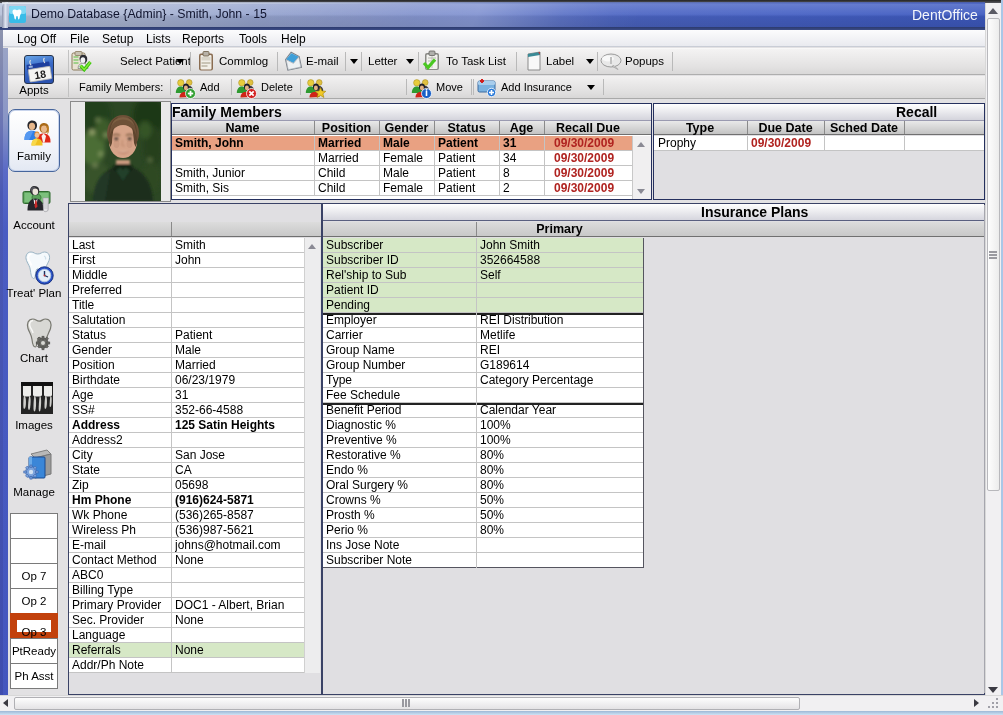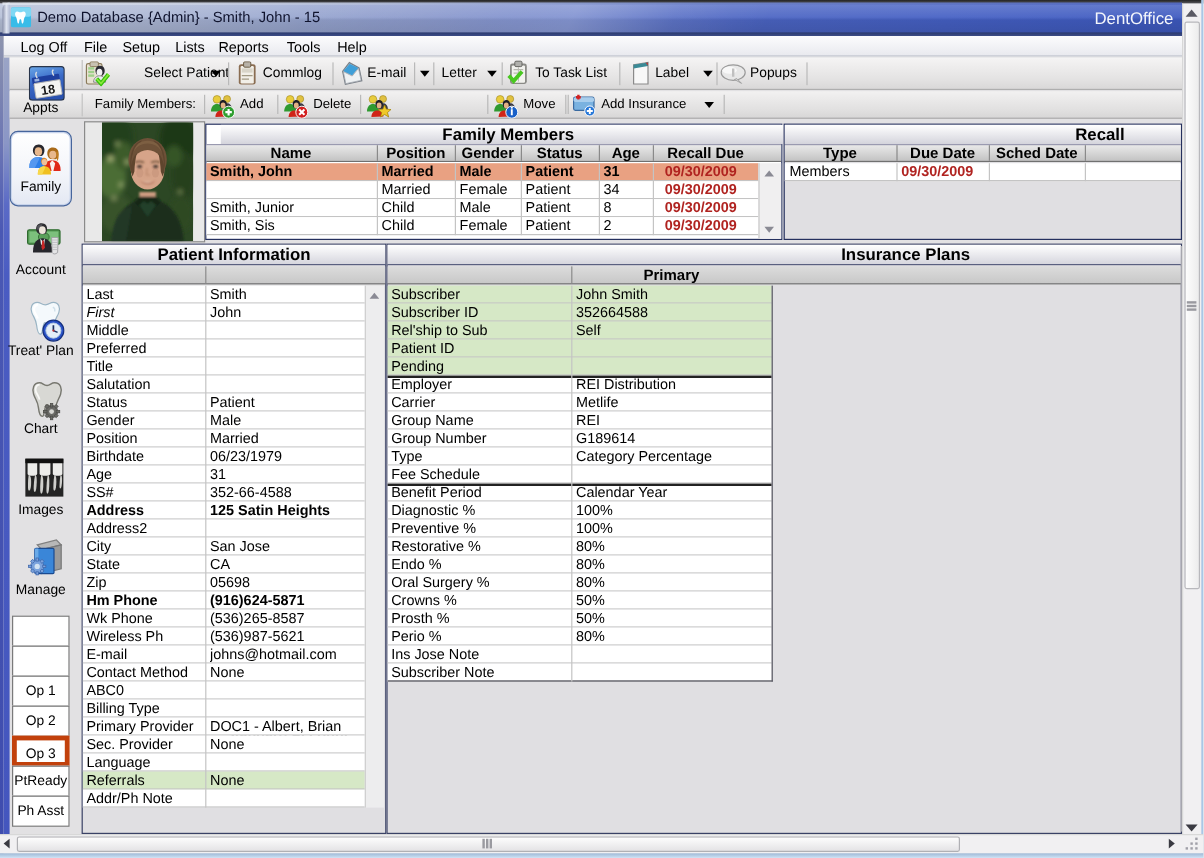--- a/index.html
+++ b/index.html
@@ -288,23 +288,23 @@
 <rect x="3" y="18.6" width="2.4" height="2.4" transform="rotate(-45 4.2 19.8)"></rect>
 <rect x="10.8" y="26.6" width="2.4" height="2.4" transform="rotate(-45 12 27.8)"></rect>
 <rect x="10.8" y="18.6" width="2.4" height="2.4" transform="rotate(45 12 19.8)"></rect>
 <rect x="3" y="26.6" width="2.4" height="2.4" transform="rotate(45 4.2 27.8)"></rect>
 </g>
 <circle cx="8" cy="24" r="2.2" fill="#d2e2f2"></circle>
 </svg>
 <div class="sblab" style="top:486px;">Manage</div>
 <div style="position:absolute;left:10px;top:513px;width:48px;height:26px;background:#fff;border:1px solid #7a7a7a;font-size:11.5px;line-height:25px;text-align:center;color:#000;"></div>
 <div style="position:absolute;left:10px;top:538px;width:48px;height:26px;background:#fff;border:1px solid #7a7a7a;font-size:11.5px;line-height:25px;text-align:center;color:#000;"></div>
-<div style="position:absolute;left:10px;top:563px;width:48px;height:26px;background:#fff;border:1px solid #7a7a7a;font-size:11.5px;line-height:25px;text-align:center;color:#000;">Op 1</div>
+<div style="position:absolute;left:10px;top:563px;width:48px;height:26px;background:#fff;border:1px solid #7a7a7a;font-size:11.5px;line-height:25px;text-align:center;color:#000;">Op 7</div>
 <div style="position:absolute;left:10px;top:588px;width:48px;height:26px;background:#fff;border:1px solid #7a7a7a;font-size:11.5px;line-height:25px;text-align:center;color:#000;">Op 2</div>
-<div style="position:absolute;left:10px;top:613px;width:48px;height:26px;background:#fff;border:4px solid #c2410c;font-size:11.5px;line-height:25px;text-align:center;color:#000;">Op 3</div>
+<div style="position:absolute;left:10px;top:613px;width:48px;height:26px;background:#fff;border:7px solid #c2410c;font-size:11.5px;line-height:25px;text-align:center;color:#000;">Op 3</div>
 <div style="position:absolute;left:10px;top:638px;width:48px;height:26px;background:#fff;border:1px solid #7a7a7a;font-size:11.5px;line-height:25px;text-align:center;color:#000;">PtReady</div>
 <div style="position:absolute;left:10px;top:663px;width:48px;height:26px;background:#fff;border:1px solid #7a7a7a;font-size:11.5px;line-height:25px;text-align:center;color:#000;">Ph Asst</div>
 <div style="position:absolute;left:70px;top:101px;width:101px;height:101px;background:#e9e9e9;border:1px solid #8a8a8a;"></div>
 <svg class="abs" style="left:85px;top:102px;" width="76" height="99" viewBox="0 0 76 99">
 <defs>
         <filter id="bl" x="-20%" y="-20%" width="140%" height="140%">
           <feGaussianBlur stdDeviation="2.2"></feGaussianBlur>
         </filter>
 <filter id="bl2" x="-20%" y="-20%" width="140%" height="140%">
           <feGaussianBlur stdDeviation="1"></feGaussianBlur>
@@ -346,21 +346,21 @@
 <path d="M27.5 33.5 C29.5 32.3 33 32.3 35 33.5" stroke="#6e5138" stroke-width="1.3" fill="none"></path>
 <path d="M41 33.5 C43 32.3 46.5 32.3 48.5 33.5" stroke="#6e5138" stroke-width="1.3" fill="none"></path>
 <ellipse cx="31.3" cy="36.8" rx="2.2" ry="1.3" fill="#3f332c"></ellipse>
 <ellipse cx="44.7" cy="36.8" rx="2.2" ry="1.3" fill="#3f332c"></ellipse>
 <path d="M37.5 38 L37 43.5 L40 44" stroke="#bd8a6e" stroke-width="1.1" fill="none"></path>
 <path d="M31.5 48.5 C34.5 51.5 41.5 51.5 44.5 48.5 C43 52.5 33.5 52.5 31.5 48.5 Z" fill="#a8614c"></path>
 <path d="M32.5 48.8 C35.5 50.3 40.5 50.3 43.5 48.8 C40.5 49.8 35.5 49.8 32.5 48.8 Z" fill="#ead8c8"></path>
 </g>
 </svg>
 <div style="position:absolute;left:171px;top:103px;width:481px;height:97px;background:#fff;border:1px solid #25305e;"></div>
-<div style="position:absolute;left:184px;top:104px;width:479px;height:16px;background:linear-gradient(#ffffff,#d4d4dc);font-size:14px;font-weight:bold;text-align:center;line-height:16px;">Family Members</div>
+<div style="position:absolute;left:172px;top:104px;width:479px;height:16px;background:linear-gradient(#ffffff,#d4d4dc);font-size:14px;font-weight:bold;line-height:16px;">Family Members</div>
 <div style="position:absolute;left:172px;top:120px;width:479px;height:15px;background:linear-gradient(#e9e9e9,#c3c3c3);border-top:1px solid #9a9ab0;border-bottom:1px solid #707070;"></div>
 <div style="position:absolute;left:171px;top:121px;width:143px;height:14px;font-size:12.5px;font-weight:bold;text-align:center;line-height:14px;">Name</div>
 <div style="position:absolute;left:314px;top:121px;width:65px;height:14px;font-size:12.5px;font-weight:bold;text-align:center;line-height:14px;">Position</div>
 <div style="position:absolute;left:379px;top:121px;width:55px;height:14px;font-size:12.5px;font-weight:bold;text-align:center;line-height:14px;">Gender</div>
 <div style="position:absolute;left:434px;top:121px;width:65px;height:14px;font-size:12.5px;font-weight:bold;text-align:center;line-height:14px;">Status</div>
 <div style="position:absolute;left:499px;top:121px;width:45px;height:14px;font-size:12.5px;font-weight:bold;text-align:center;line-height:14px;">Age</div>
 <div style="position:absolute;left:544px;top:121px;width:88px;height:14px;font-size:12.5px;font-weight:bold;text-align:center;line-height:14px;">Recall Due</div>
 <div style="position:absolute;left:314px;top:121px;width:1px;height:13px;background:#8a8a8a;"></div>
 <div style="position:absolute;left:379px;top:121px;width:1px;height:13px;background:#8a8a8a;"></div>
 <div style="position:absolute;left:434px;top:121px;width:1px;height:13px;background:#8a8a8a;"></div>
@@ -407,34 +407,33 @@
 <div style="position:absolute;left:896px;top:104px;font-size:14px;font-weight:bold;line-height:16px;">Recall</div>
 <div style="position:absolute;left:654px;top:120px;width:330px;height:15px;background:linear-gradient(#e9e9e9,#c3c3c3);border-top:1px solid #9a9ab0;border-bottom:1px solid #707070;"></div>
 <div style="position:absolute;left:653px;top:121px;width:94px;height:14px;font-size:12.5px;font-weight:bold;text-align:center;line-height:14px;">Type</div>
 <div style="position:absolute;left:747px;top:121px;width:77px;height:14px;font-size:12.5px;font-weight:bold;text-align:center;line-height:14px;">Due Date</div>
 <div style="position:absolute;left:824px;top:121px;width:80px;height:14px;font-size:12.5px;font-weight:bold;text-align:center;line-height:14px;">Sched Date</div>
 <div style="position:absolute;left:904px;top:121px;width:80px;height:14px;font-size:12.5px;font-weight:bold;text-align:center;line-height:14px;"></div>
 <div style="position:absolute;left:747px;top:121px;width:1px;height:13px;background:#8a8a8a;"></div>
 <div style="position:absolute;left:824px;top:121px;width:1px;height:13px;background:#8a8a8a;"></div>
 <div style="position:absolute;left:904px;top:121px;width:1px;height:13px;background:#8a8a8a;"></div>
 <div style="position:absolute;left:654px;top:136px;width:330px;height:15px;background:#fff;border-bottom:1px solid #c4c4c4;"></div>
-<div class="cell" style="left:658px;top:136px;">Members</div>
+<div class="cell" style="left:658px;top:136px;">Prophy</div>
 <div class="cell" style="left:751px;top:136px;font-weight:bold;color:#b02320;">09/30/2009</div>
 <div style="position:absolute;left:747px;top:136px;width:1px;height:15px;background:#c4c4c4;"></div>
 <div style="position:absolute;left:824px;top:136px;width:1px;height:15px;background:#c4c4c4;"></div>
 <div style="position:absolute;left:904px;top:136px;width:1px;height:15px;background:#c4c4c4;"></div>
 <div style="position:absolute;left:68px;top:203px;width:254px;height:492px;background:#e0dfe2;border:1px solid #3a4266;"></div>
-<div style="position:absolute;left:69px;top:204px;width:252px;height:17px;background:linear-gradient(#ffffff,#d6d6de);border-bottom:1px solid #5a6080;font-size:14px;font-weight:bold;text-align:center;line-height:17px;">Patient Information</div>
 <div style="position:absolute;left:69px;top:222px;width:252px;height:15px;background:linear-gradient(#dcdcdc,#c8c8c8);border-bottom:1px solid #707070;"></div>
 <div style="position:absolute;left:171px;top:222px;width:1px;height:14px;background:#8a8a8a;"></div>
 <div style="position:absolute;left:69px;top:238px;width:235px;height:15px;background:#fff;border-bottom:1px solid #c4c4c4;"></div>
 <div class="cell" style="left:72px;top:238px;width:97px;font-weight:normal;">Last</div>
 <div class="cell" style="left:175px;top:238px;width:128px;font-weight:normal;">Smith</div>
 <div style="position:absolute;left:69px;top:253px;width:235px;height:15px;background:#fff;border-bottom:1px solid #c4c4c4;"></div>
-<div class="cell" style="left:72px;top:253px;width:97px;font-weight:normal;font-style:italic;">First</div>
+<div class="cell" style="left:72px;top:253px;width:97px;font-weight:normal;">First</div>
 <div class="cell" style="left:175px;top:253px;width:128px;font-weight:normal;">John</div>
 <div style="position:absolute;left:69px;top:268px;width:235px;height:15px;background:#fff;border-bottom:1px solid #c4c4c4;"></div>
 <div class="cell" style="left:72px;top:268px;width:97px;font-weight:normal;">Middle</div>
 <div class="cell" style="left:175px;top:268px;width:128px;font-weight:normal;"></div>
 <div style="position:absolute;left:69px;top:283px;width:235px;height:15px;background:#fff;border-bottom:1px solid #c4c4c4;"></div>
 <div class="cell" style="left:72px;top:283px;width:97px;font-weight:normal;">Preferred</div>
 <div class="cell" style="left:175px;top:283px;width:128px;font-weight:normal;"></div>
 <div style="position:absolute;left:69px;top:298px;width:235px;height:15px;background:#fff;border-bottom:1px solid #c4c4c4;"></div>
 <div class="cell" style="left:72px;top:298px;width:97px;font-weight:normal;">Title</div>
 <div class="cell" style="left:175px;top:298px;width:128px;font-weight:normal;"></div>

